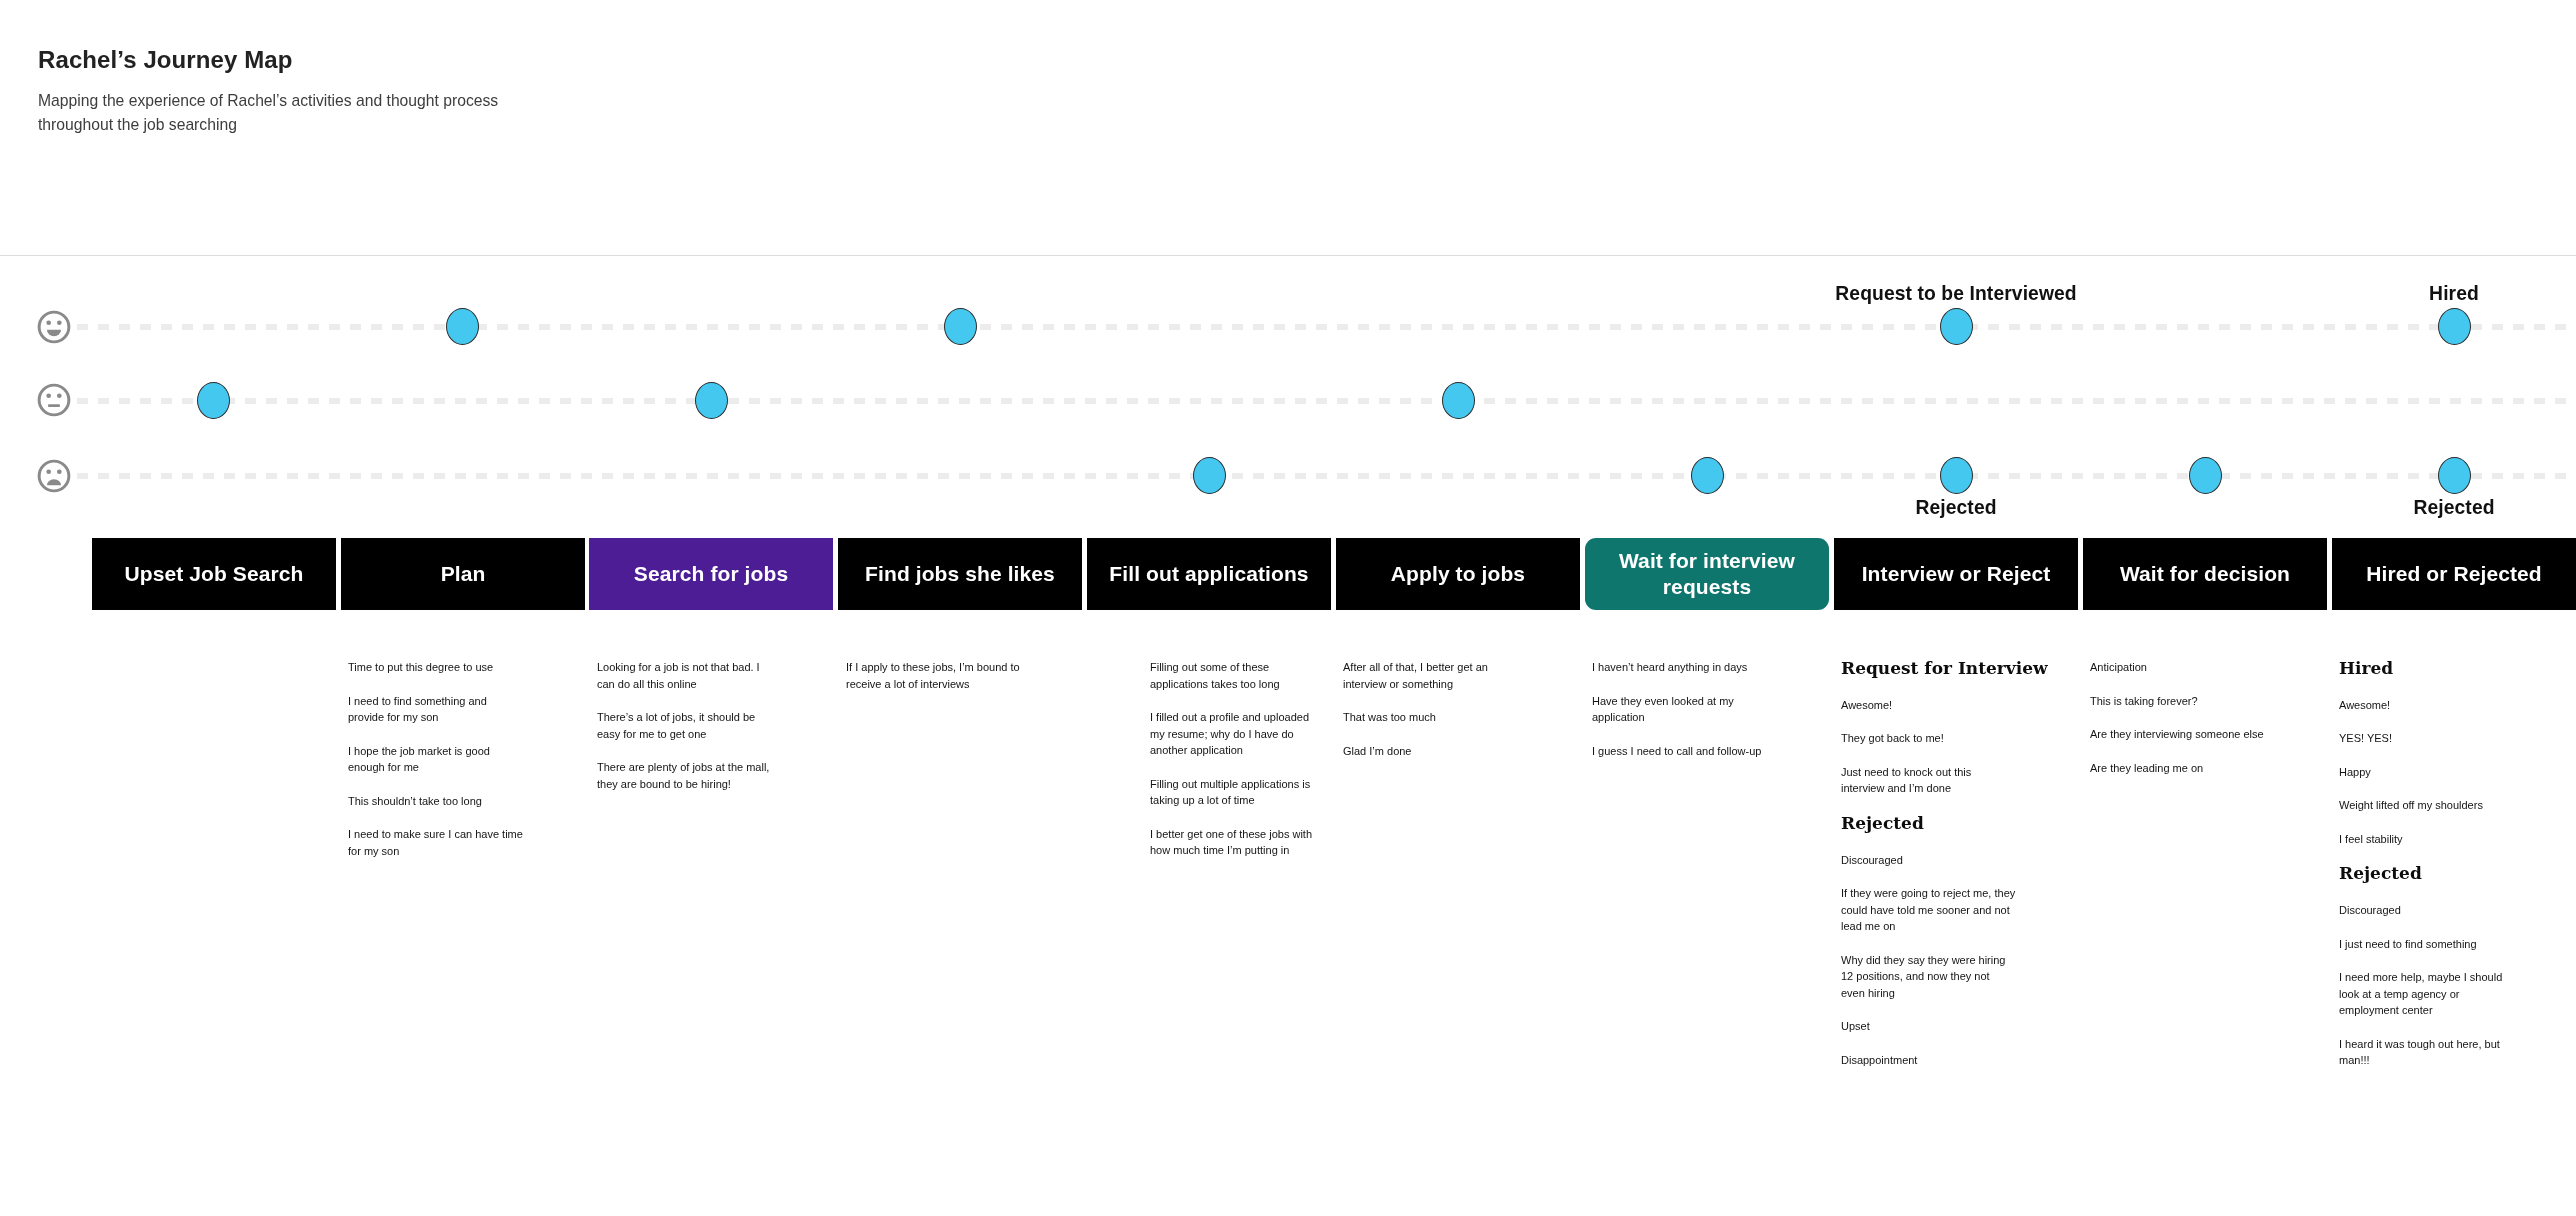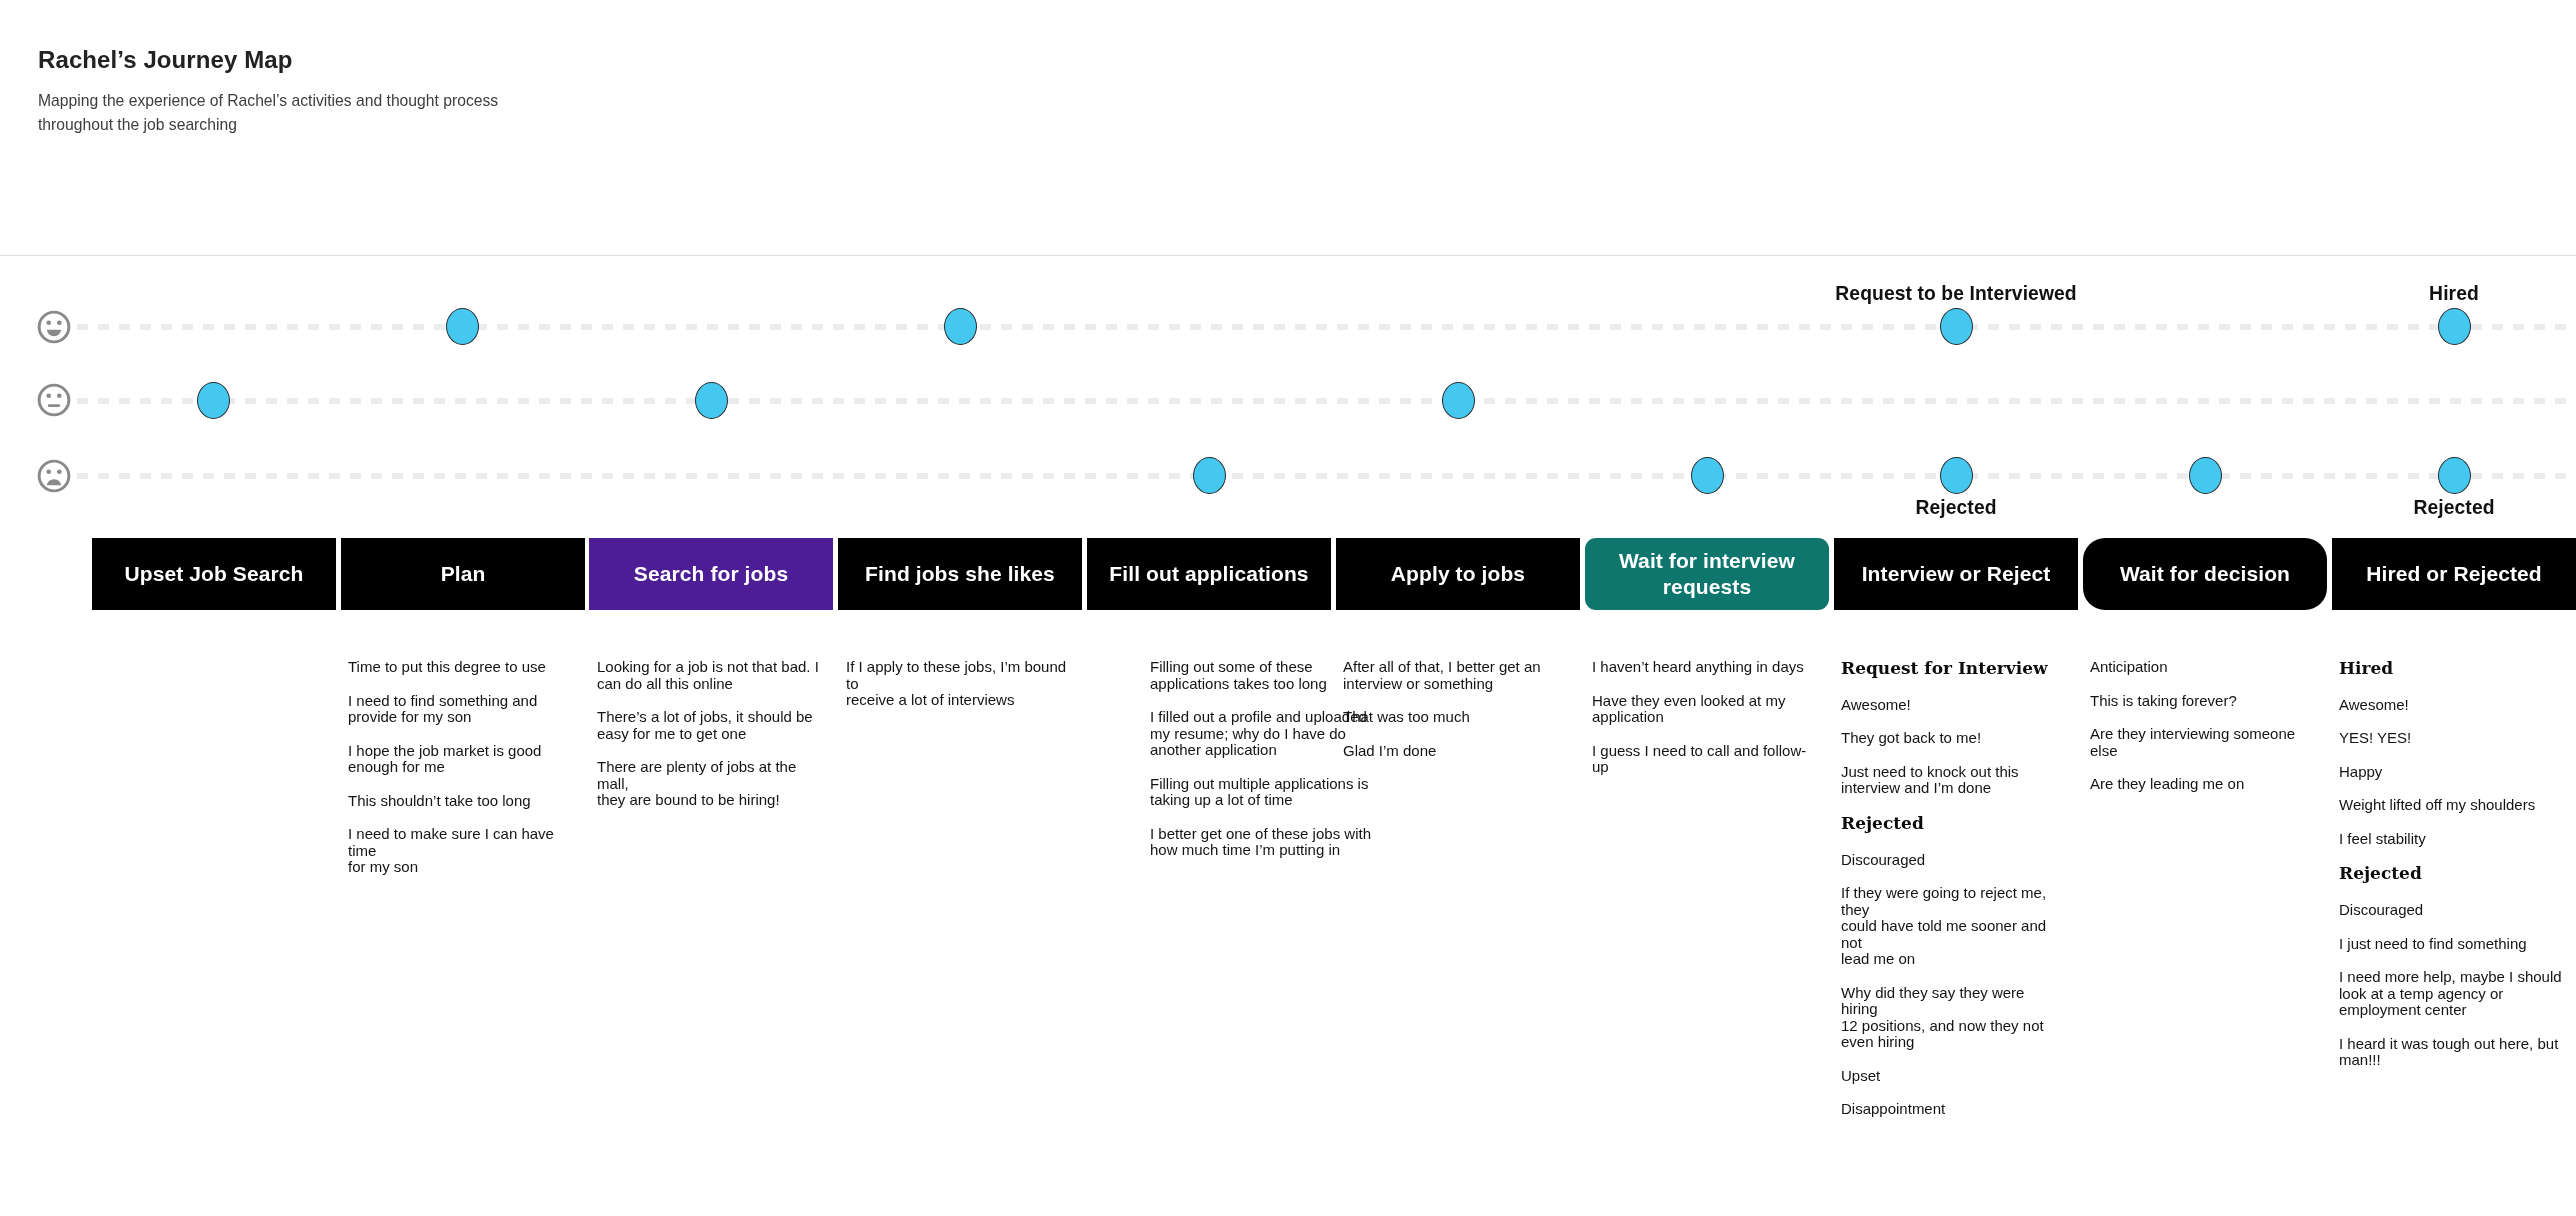--- a/index.html
+++ b/index.html
@@ -31,21 +31,21 @@
   
   .stage-bar{
     position:absolute;top:538px;height:72px;width:244px;box-sizing:border-box;
     display:flex;align-items:center;justify-content:center;text-align:center;
     padding:0 7.2px;
   }
   .stage-bar span{font-size:21px;line-height:26px;font-weight:700;letter-spacing:0.1px;}
   
   .thought-col{position:absolute;top:659px;width:223px;}
   .thought-col p{
-    margin:0 0 17px 0;font-size:15px;line-height:16.5px;color:#141414;white-space:pre-line;
+    margin:0 0 17px 0;font-size:11px;line-height:16.5px;color:#141414;white-space:pre-line;
   }
   .thought-col h3{
     margin:0 0 18.6px 0;font-size:17px;line-height:19.3px;font-weight:700;color:#0d0d0d;
     font-family:"DejaVu Serif",serif;white-space:pre-line;
   }
 </style>
 </head>
 <body>
 
 <div class="title-block">
@@ -112,21 +112,21 @@
     </div>
     <div class="stage-bar" style="left: 1336px; background: rgb(0, 0, 0);">
       <span style="color: rgb(255, 255, 255);">Apply to jobs</span>
     </div>
     <div class="stage-bar" style="left: 1585px; background: #0f766e; border-radius: 11px;">
       <span style="color: rgb(255, 255, 255);">Wait for interview requests</span>
     </div>
     <div class="stage-bar" style="left: 1834px; background: rgb(0, 0, 0);">
       <span style="color: rgb(255, 255, 255); text-align: center;">Interview or Reject</span>
     </div>
-    <div class="stage-bar" style="left: 2083px; background: rgb(0, 0, 0); border-radius: 22px;">
+    <div class="stage-bar" style="left: 2083px; background: rgb(0, 0, 0);">
       <span style="color: rgb(255, 255, 255);">Wait for decision</span>
     </div>
     <div class="stage-bar" style="left: 2332px; background: rgb(0, 0, 0);">
       <span style="color: rgb(255, 255, 255);">Hired or Rejected</span>
     </div>
   </div>
 <div id="thought-cols">
     <div class="thought-col" style="left: 99px;"></div>
     <div class="thought-col" style="left: 348px;">
       <p>Time to put this degree to use</p>

